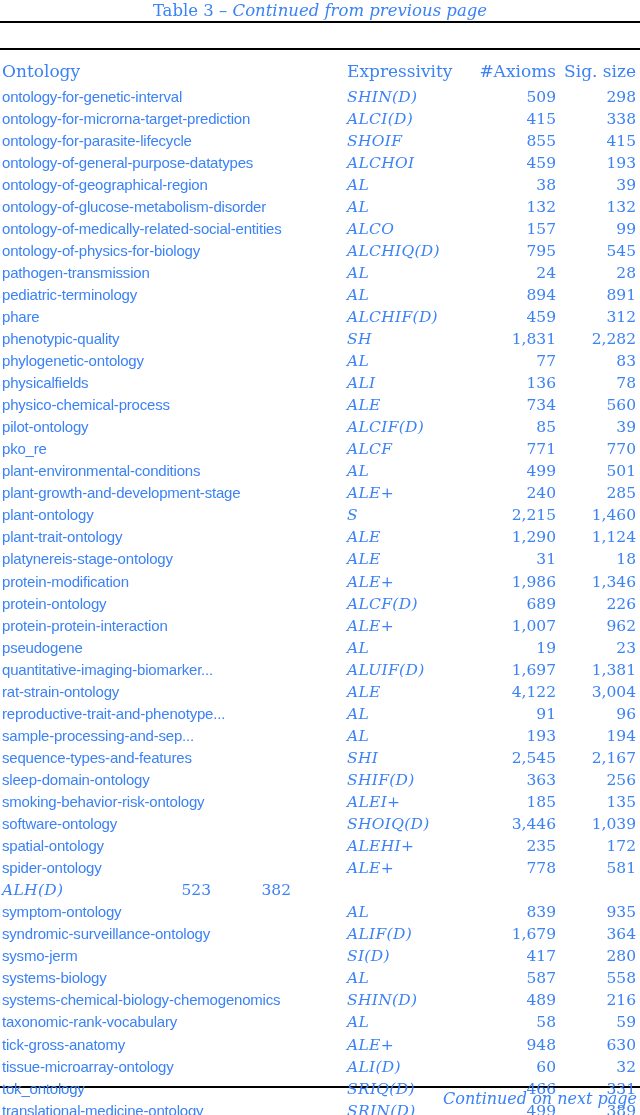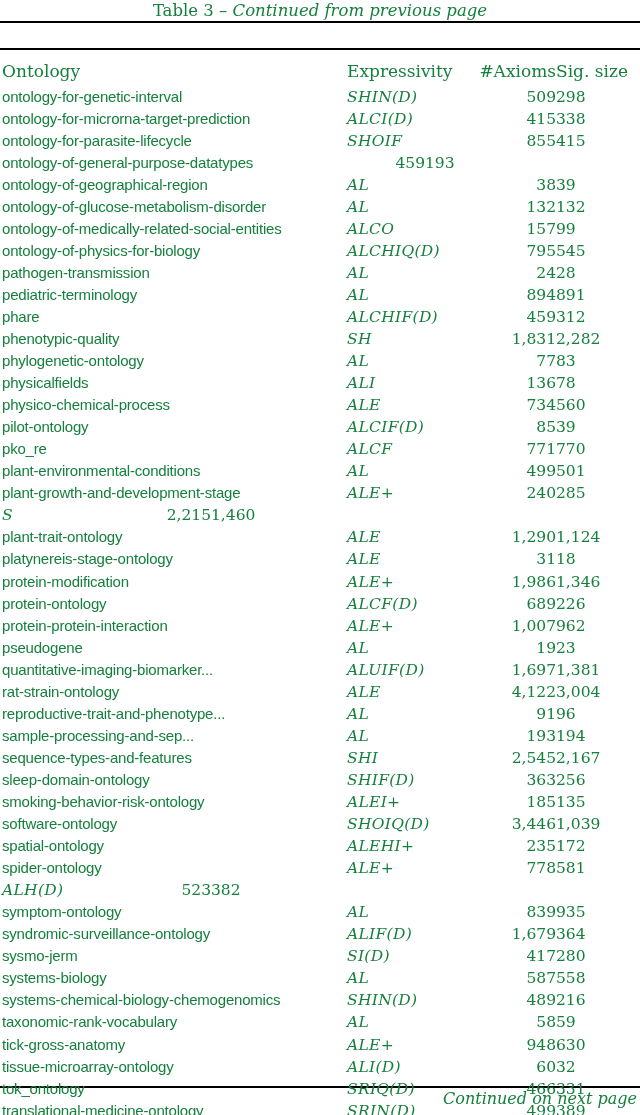--- a/index.html
+++ b/index.html
@@ -5,21 +5,21 @@
   html, body {
     margin: 0;
     padding: 0;
     background: #ffffff;
   }
   .page {
     position: relative;
     width: 640px;
     height: 1115px;
     background: #ffffff;
-    color: #15803d;
+    color: #3b82f6;
     overflow: hidden;
   }
   .caption {
     height: 20px;
     line-height: 20px;
     text-align: center;
     font-family: "DejaVu Serif", serif;
     font-size: 16.5px;
     padding-top: 1px;
   }
@@ -44,21 +44,21 @@
     display: flex;
     align-items: baseline;
     height: 22.06px;
     line-height: 22.06px;
     padding: 0 2px;
     white-space: nowrap;
   }
   .c1 { width: 345px; overflow: hidden; }
   .c2 { width: 131px; }
   .c3 { width: 78px;  text-align: right; margin-top: 36px; }
-  .c4 { width: 80px;  }
+  .c4 { width: 80px;  text-align: right; }
   .brow .c1 {
     font-family: "Liberation Sans", sans-serif;
     font-size: 15px;
     letter-spacing: -0.2px;
   }
   .brow .c2 {
     font-family: "DejaVu Serif", serif;
     font-style: italic;
     font-size: 15.5px;
     letter-spacing: 0.3px;
@@ -111,20 +111,21 @@
         <span class="c4">338</span>
       </div>
       <div class="brow">
         <span class="c1">ontology-for-parasite-lifecycle</span>
         <span class="c2">SHOIF</span>
         <span class="c3">855</span>
         <span class="c4">415</span>
       </div>
       <div class="brow">
         <span class="c1">ontology-of-general-purpose-datatypes</span>
+        <span class="c2">ALCHOI</span>
         <span class="c3">459</span>
         <span class="c4">193</span>
       </div>
       <div class="brow">
         <span class="c1">ontology-of-geographical-region</span>
         <span class="c2">AL</span>
         <span class="c3">38</span>
         <span class="c4">39</span>
       </div>
       <div class="brow">
@@ -205,20 +206,21 @@
         <span class="c3">499</span>
         <span class="c4">501</span>
       </div>
       <div class="brow">
         <span class="c1">plant-growth-and-development-stage</span>
         <span class="c2">ALE+</span>
         <span class="c3">240</span>
         <span class="c4">285</span>
       </div>
       <div class="brow">
+        <span class="c1">plant-ontology</span>
         <span class="c2">S</span>
         <span class="c3">2,215</span>
         <span class="c4">1,460</span>
       </div>
       <div class="brow">
         <span class="c1">plant-trait-ontology</span>
         <span class="c2">ALE</span>
         <span class="c3">1,290</span>
         <span class="c4">1,124</span>
       </div>

